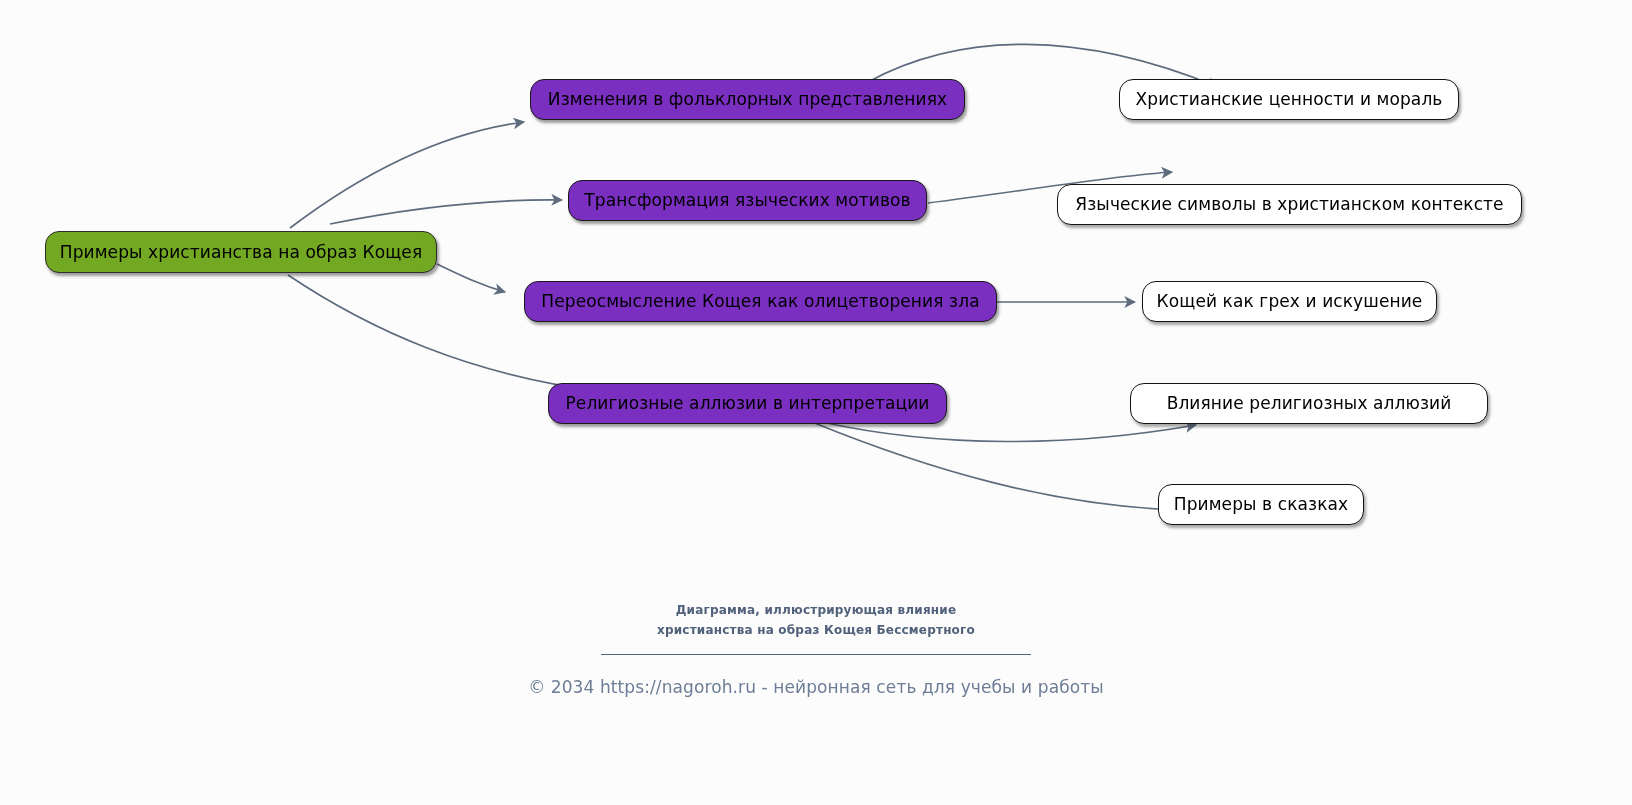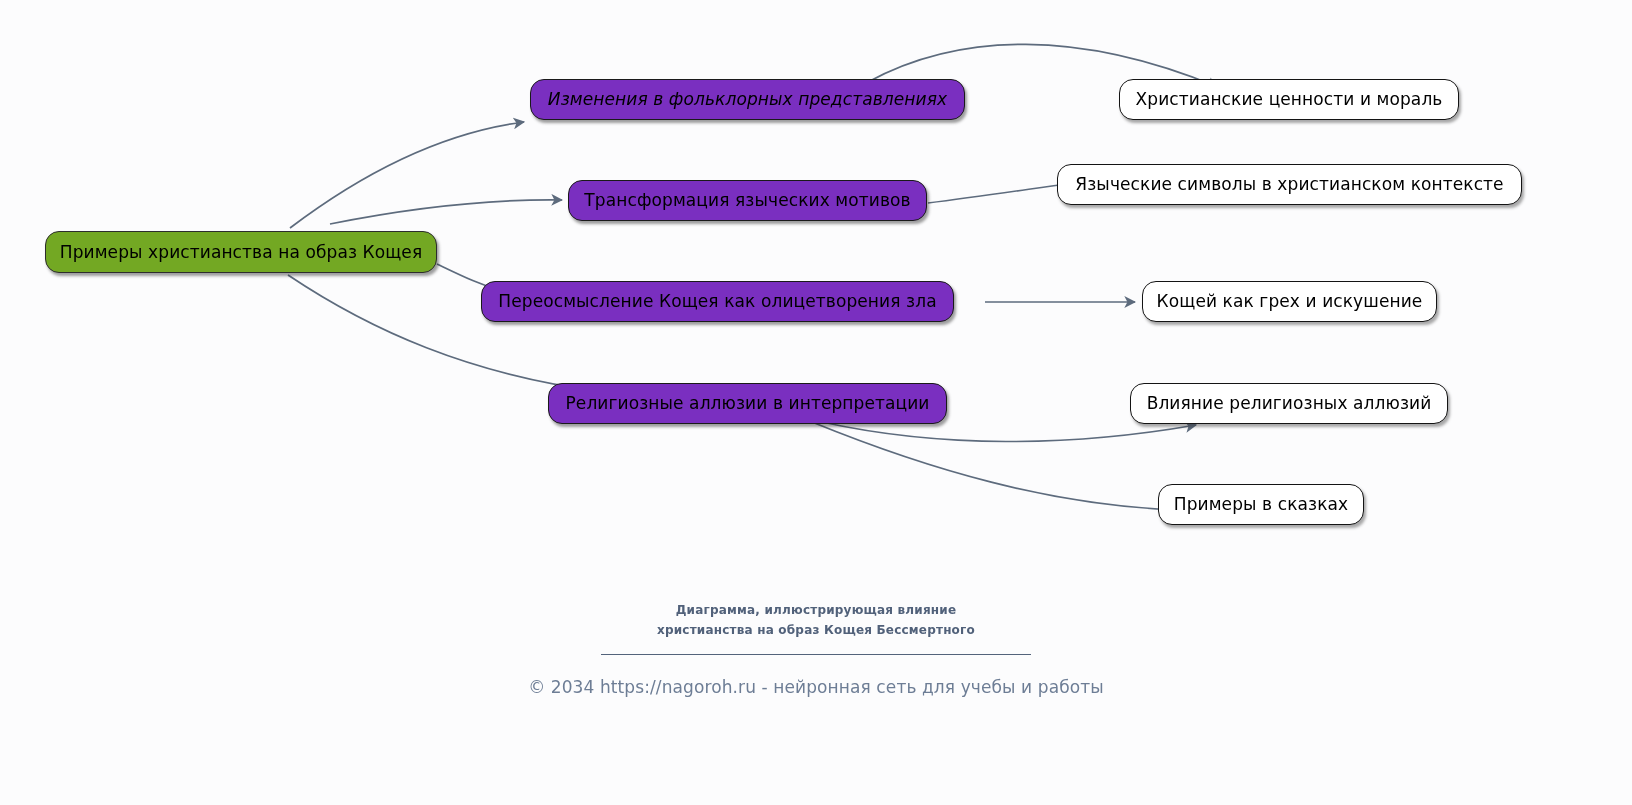--- a/index.html
+++ b/index.html
@@ -110,42 +110,42 @@
         <path d="M 985 302 C 1050 302 1090 302 1135 302" fill="none" stroke="#5d6b7d" stroke-width="1.7" marker-end="url(#arrow)"></path>
         <path d="M 822 422 C 940 448 1070 447 1196 425" fill="none" stroke="#5d6b7d" stroke-width="1.7" marker-end="url(#arrow)"></path>
         <path d="M 812 422 C 930 470 1050 505 1178 510" fill="none" stroke="#5d6b7d" stroke-width="1.7" marker-end="url(#arrow)"></path>
       </g>
   </svg>
 
   <div id="nodes">
       <div class="node root" style="left: 45px; top: 231px; width: 392px; height: 42px; background: rgb(115, 168, 35); color: rgb(0, 0, 0);">
         <span class="node-label">Примеры христианства на образ Кощея</span>
       </div>
-      <div class="node mid" style="left: 530px; top: 79px; width: 435px; height: 41px; background: rgb(122, 47, 192); color: rgb(0, 0, 0); font-style: italic;">
+      <div class="node mid" style="left: 530px; top: 79px; width: 435px; height: 41px; background: rgb(122, 47, 192); color: rgb(0, 0, 0);">
         <span class="node-label">Изменения в фольклорных представлениях</span>
       </div>
       <div class="node mid" style="left: 568px; top: 180px; width: 359px; height: 41px; background: rgb(122, 47, 192); color: rgb(0, 0, 0);">
         <span class="node-label">Трансформация языческих мотивов</span>
       </div>
-      <div class="node mid" style="left: 481px; top: 281px; width: 473px; height: 41px; background: rgb(122, 47, 192); color: rgb(0, 0, 0);">
+      <div class="node mid" style="left: 524px; top: 281px; width: 473px; height: 41px; background: rgb(122, 47, 192); color: rgb(0, 0, 0);">
         <span class="node-label">Переосмысление Кощея как олицетворения зла</span>
       </div>
       <div class="node mid" style="left: 548px; top: 383px; width: 399px; height: 41px; background: rgb(122, 47, 192); color: rgb(0, 0, 0);">
         <span class="node-label">Религиозные аллюзии в интерпретации</span>
       </div>
       <div class="node leaf" style="left: 1119px; top: 79px; width: 340px; height: 41px; background: rgb(255, 255, 255); color: rgb(0, 0, 0);">
         <span class="node-label">Христианские ценности и мораль</span>
       </div>
-      <div class="node leaf" style="left: 1057px; top: 164px; width: 465px; height: 41px; background: rgb(255, 255, 255); color: rgb(0, 0, 0);">
+      <div class="node leaf" style="left: 1057px; top: 184px; width: 465px; height: 41px; background: rgb(255, 255, 255); color: rgb(0, 0, 0);">
         <span class="node-label">Языческие символы в христианском контексте</span>
       </div>
       <div class="node leaf" style="left: 1142px; top: 281px; width: 295px; height: 41px; background: rgb(255, 255, 255); color: rgb(0, 0, 0); border-radius: 14px;">
         <span class="node-label">Кощей как грех и искушение</span>
       </div>
-      <div class="node leaf" style="left: 1130px; top: 383px; width: 318px; height: 41px; background: rgb(255, 255, 255); color: rgb(0, 0, 0);">
+      <div class="node leaf" style="left: 1130px; top: 383px; width: 358px; height: 41px; background: rgb(255, 255, 255); color: rgb(0, 0, 0);">
         <span class="node-label">Влияние религиозных аллюзий</span>
       </div>
       <div class="node leaf" style="left: 1158px; top: 484px; width: 206px; height: 41px; background: rgb(255, 255, 255); color: rgb(0, 0, 0);">
         <span class="node-label">Примеры в сказках</span>
       </div>
     </div>
 
   <div id="caption-area">
     <div class="caption-line">Диаграмма, иллюстрирующая влияние</div>
     <div class="caption-line">христианства на образ Кощея Бессмертного</div>

